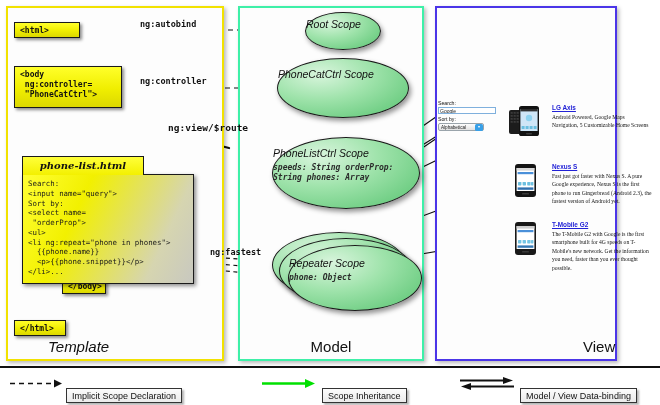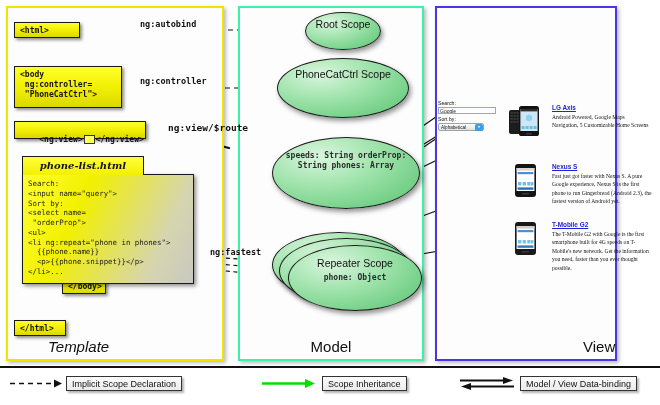--- a/index.html
+++ b/index.html
@@ -116,23 +116,24 @@
   }
 
   
   .scope {
     position: absolute;
     border-radius: 50%;
     border: 1.6px solid #1a1a1a;
     background: radial-gradient(ellipse at 32% 26%, #d9f5dd 0%, #9fe3ab 42%, #72cf86 78%, #5fc478 100%);
     box-shadow: 2px 3px 5px rgba(0,0,0,0.42);
     box-sizing: border-box;
-    text-align: center;
-    color: #111;
-    font-family: "Liberation Sans", sans-serif;
+    text-align: left;
+    color: #111;
+    font-family: "Liberation Sans", sans-serif;
+    font-style: italic;
   }
   .scope .s-title {
     font-size: 10.5px;
     line-height: 1.12;
     color: #111;
   }
   .scope .s-props {
     font-family: "DejaVu Sans Mono", monospace;
     font-weight: bold;
     font-size: 8px;
@@ -265,21 +266,21 @@
     background: #ffffff;
     border-top: 2px solid #111;
   }
   .legend-item {
     position: absolute;
     top: 8px;
     height: 16px;
   }
   .legend-box {
     position: absolute;
-    left: 0; top: 0;
+    left: 0; top: 12px;
     height: 15px;
     border: 1.2px solid #333;
     background: linear-gradient(180deg, #fcfcfc 0%, #ebebeb 100%);
     box-shadow: 1.5px 1.5px 2px rgba(0,0,0,0.3);
     font-family: "Liberation Sans", sans-serif;
     font-size: 9px;
     color: #111;
     line-height: 14px;
     padding: 0 5px;
     box-sizing: border-box;
@@ -367,23 +368,20 @@
   <div class="panel" id="panel-template">
     <div class="panel-label">Template</div>
   </div>
 
   <div class="ybox" id="box-html">&lt;html&gt;</div>
 
   <div class="ybox" id="box-body">&lt;body
  ng:controller=
  "PhoneCatCtrl"&gt;</div>
 
-  <div class="ybox" id="box-ngview">
-    <span>&lt;ng:view&gt;</span><span class="ngview-slot"></span><span>&lt;/ng:view&gt;</span>
-  </div>
 
   <div id="callout-tab">
     <div class="tab-text">phone-list.html</div>
   </div>
   <div id="callout-body">Search:
 &lt;input name="query"&gt;
 Sort by:
 &lt;select name=
  "orderProp"&gt;
 &lt;ul&gt;
@@ -403,20 +401,22 @@
     <div class="s-title">Root
 Scope</div>
   </div>
 
   <div class="scope" id="scope-phonecat">
     <div class="s-title">PhoneCatCtrl
 Scope</div>
   </div>
 
   <div class="scope" id="scope-phonelist">
+    <div class="s-title">PhoneListCtrl
+Scope</div>
     <div class="s-props">speeds: String
 orderProp: String
 phones: Array</div>
   </div>
 
   <div class="scope" id="scope-rep3"></div>
   <div class="scope" id="scope-rep2"></div>
   <div class="scope" id="scope-rep1">
     <div class="s-title">Repeater
 Scope</div>

